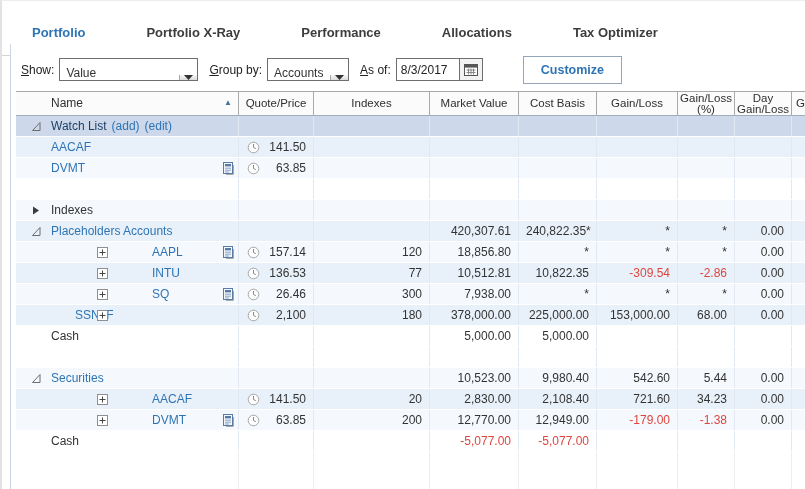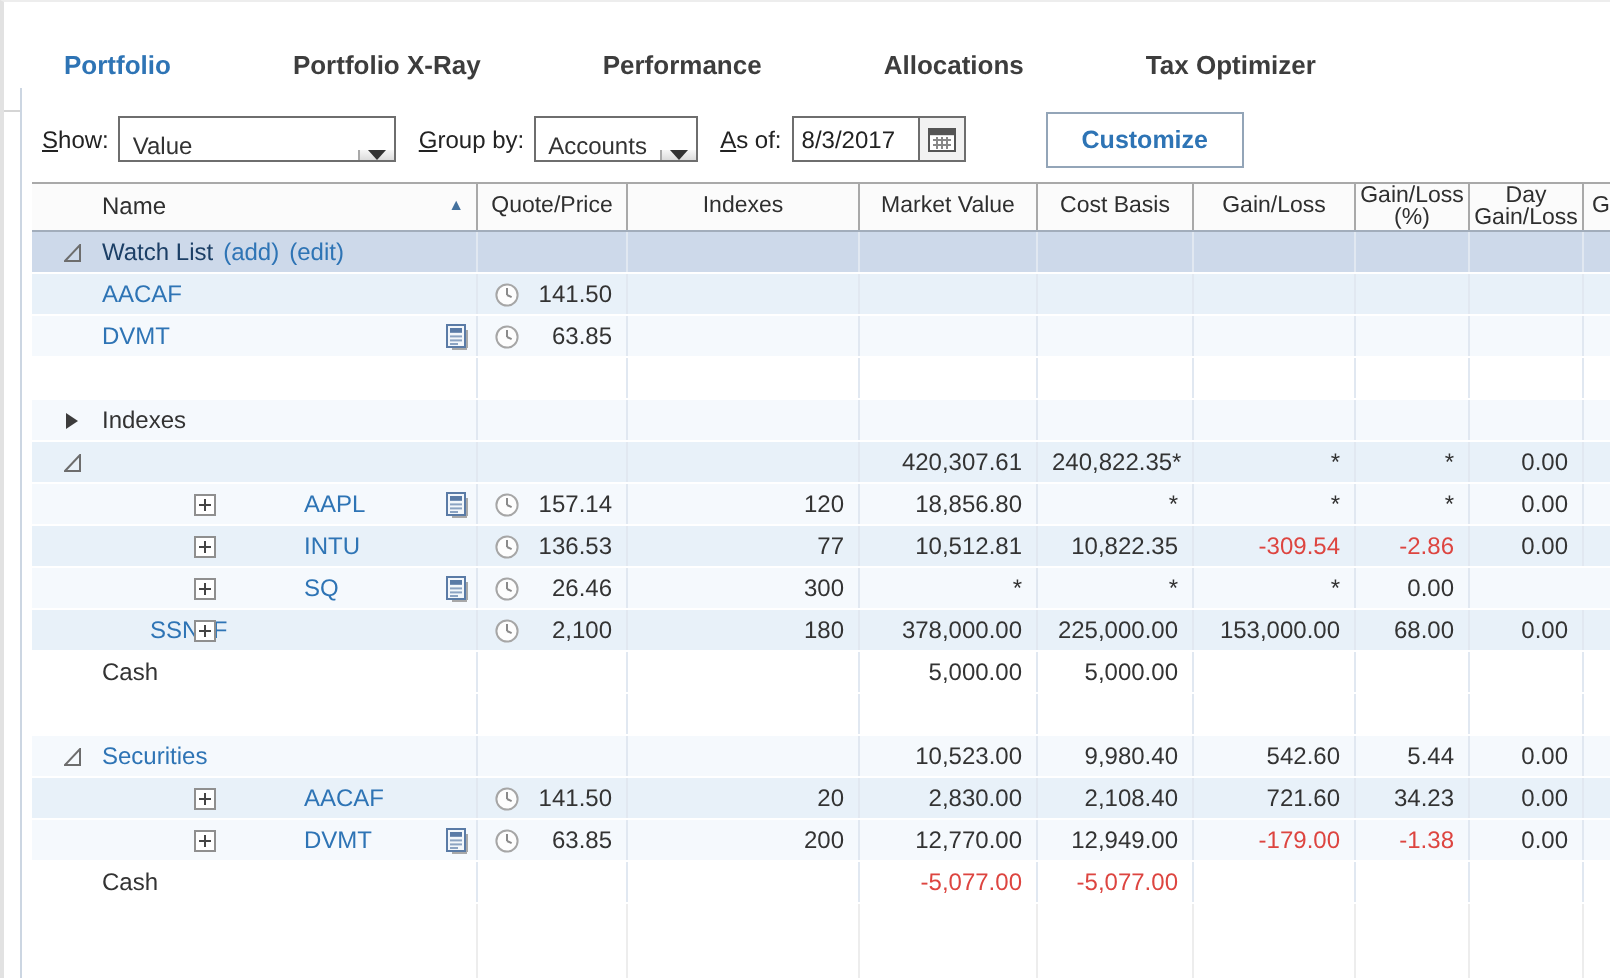--- a/index.html
+++ b/index.html
@@ -223,21 +223,21 @@
             <div class="cell"></div>
             <div class="cell"></div>
             <div class="cell"></div>
             <div class="cell"></div>
             <div class="cell"></div>
             <div class="cell last"></div>
           </div>
           <div class="grid row bg-s1">
             <div class="cell name-cell"><div class="icon exp" style="left: 16px;"><svg width="9" height="9" viewBox="0 0 9 9">
                   <polygon points="8,0.5 8,8.5 0.5,8.5" fill="none" stroke="#6d6d6d"></polygon>
-                </svg></div></div>
+                </svg></div><span class="nm nm-link" style="margin-left: 35px;">Placeholders Accounts</span></div>
             <div class="cell"></div>
             <div class="cell"></div>
             <div class="cell">
               <span class="num">420,307.61</span>
             </div>
             <div class="cell">
               <span class="num">240,822.35*</span>
             </div>
             <div class="cell">
               <span class="num">*</span>
@@ -345,20 +345,23 @@
                   <circle cx="6.5" cy="6.5" r="5.3" fill="#fdfdfd" stroke="#a6a6a6"></circle>
                   <line x1="6.5" y1="6.5" x2="6.5" y2="3" stroke="#8a8a8a"></line>
                   <line x1="6.5" y1="6.5" x2="8.8" y2="7.6" stroke="#8a8a8a"></line>
                 </svg></div>
               <span class="num">26.46</span>
             </div>
             <div class="cell">
               <span class="num">300</span>
             </div>
             <div class="cell">
+              <span class="num">7,938.00</span>
+            </div>
+            <div class="cell">
               <span class="num">*</span>
             </div>
             <div class="cell">
               <span class="num">*</span>
             </div>
             <div class="cell">
               <span class="num">*</span>
             </div>
             <div class="cell">
               <span class="num">0.00</span>

